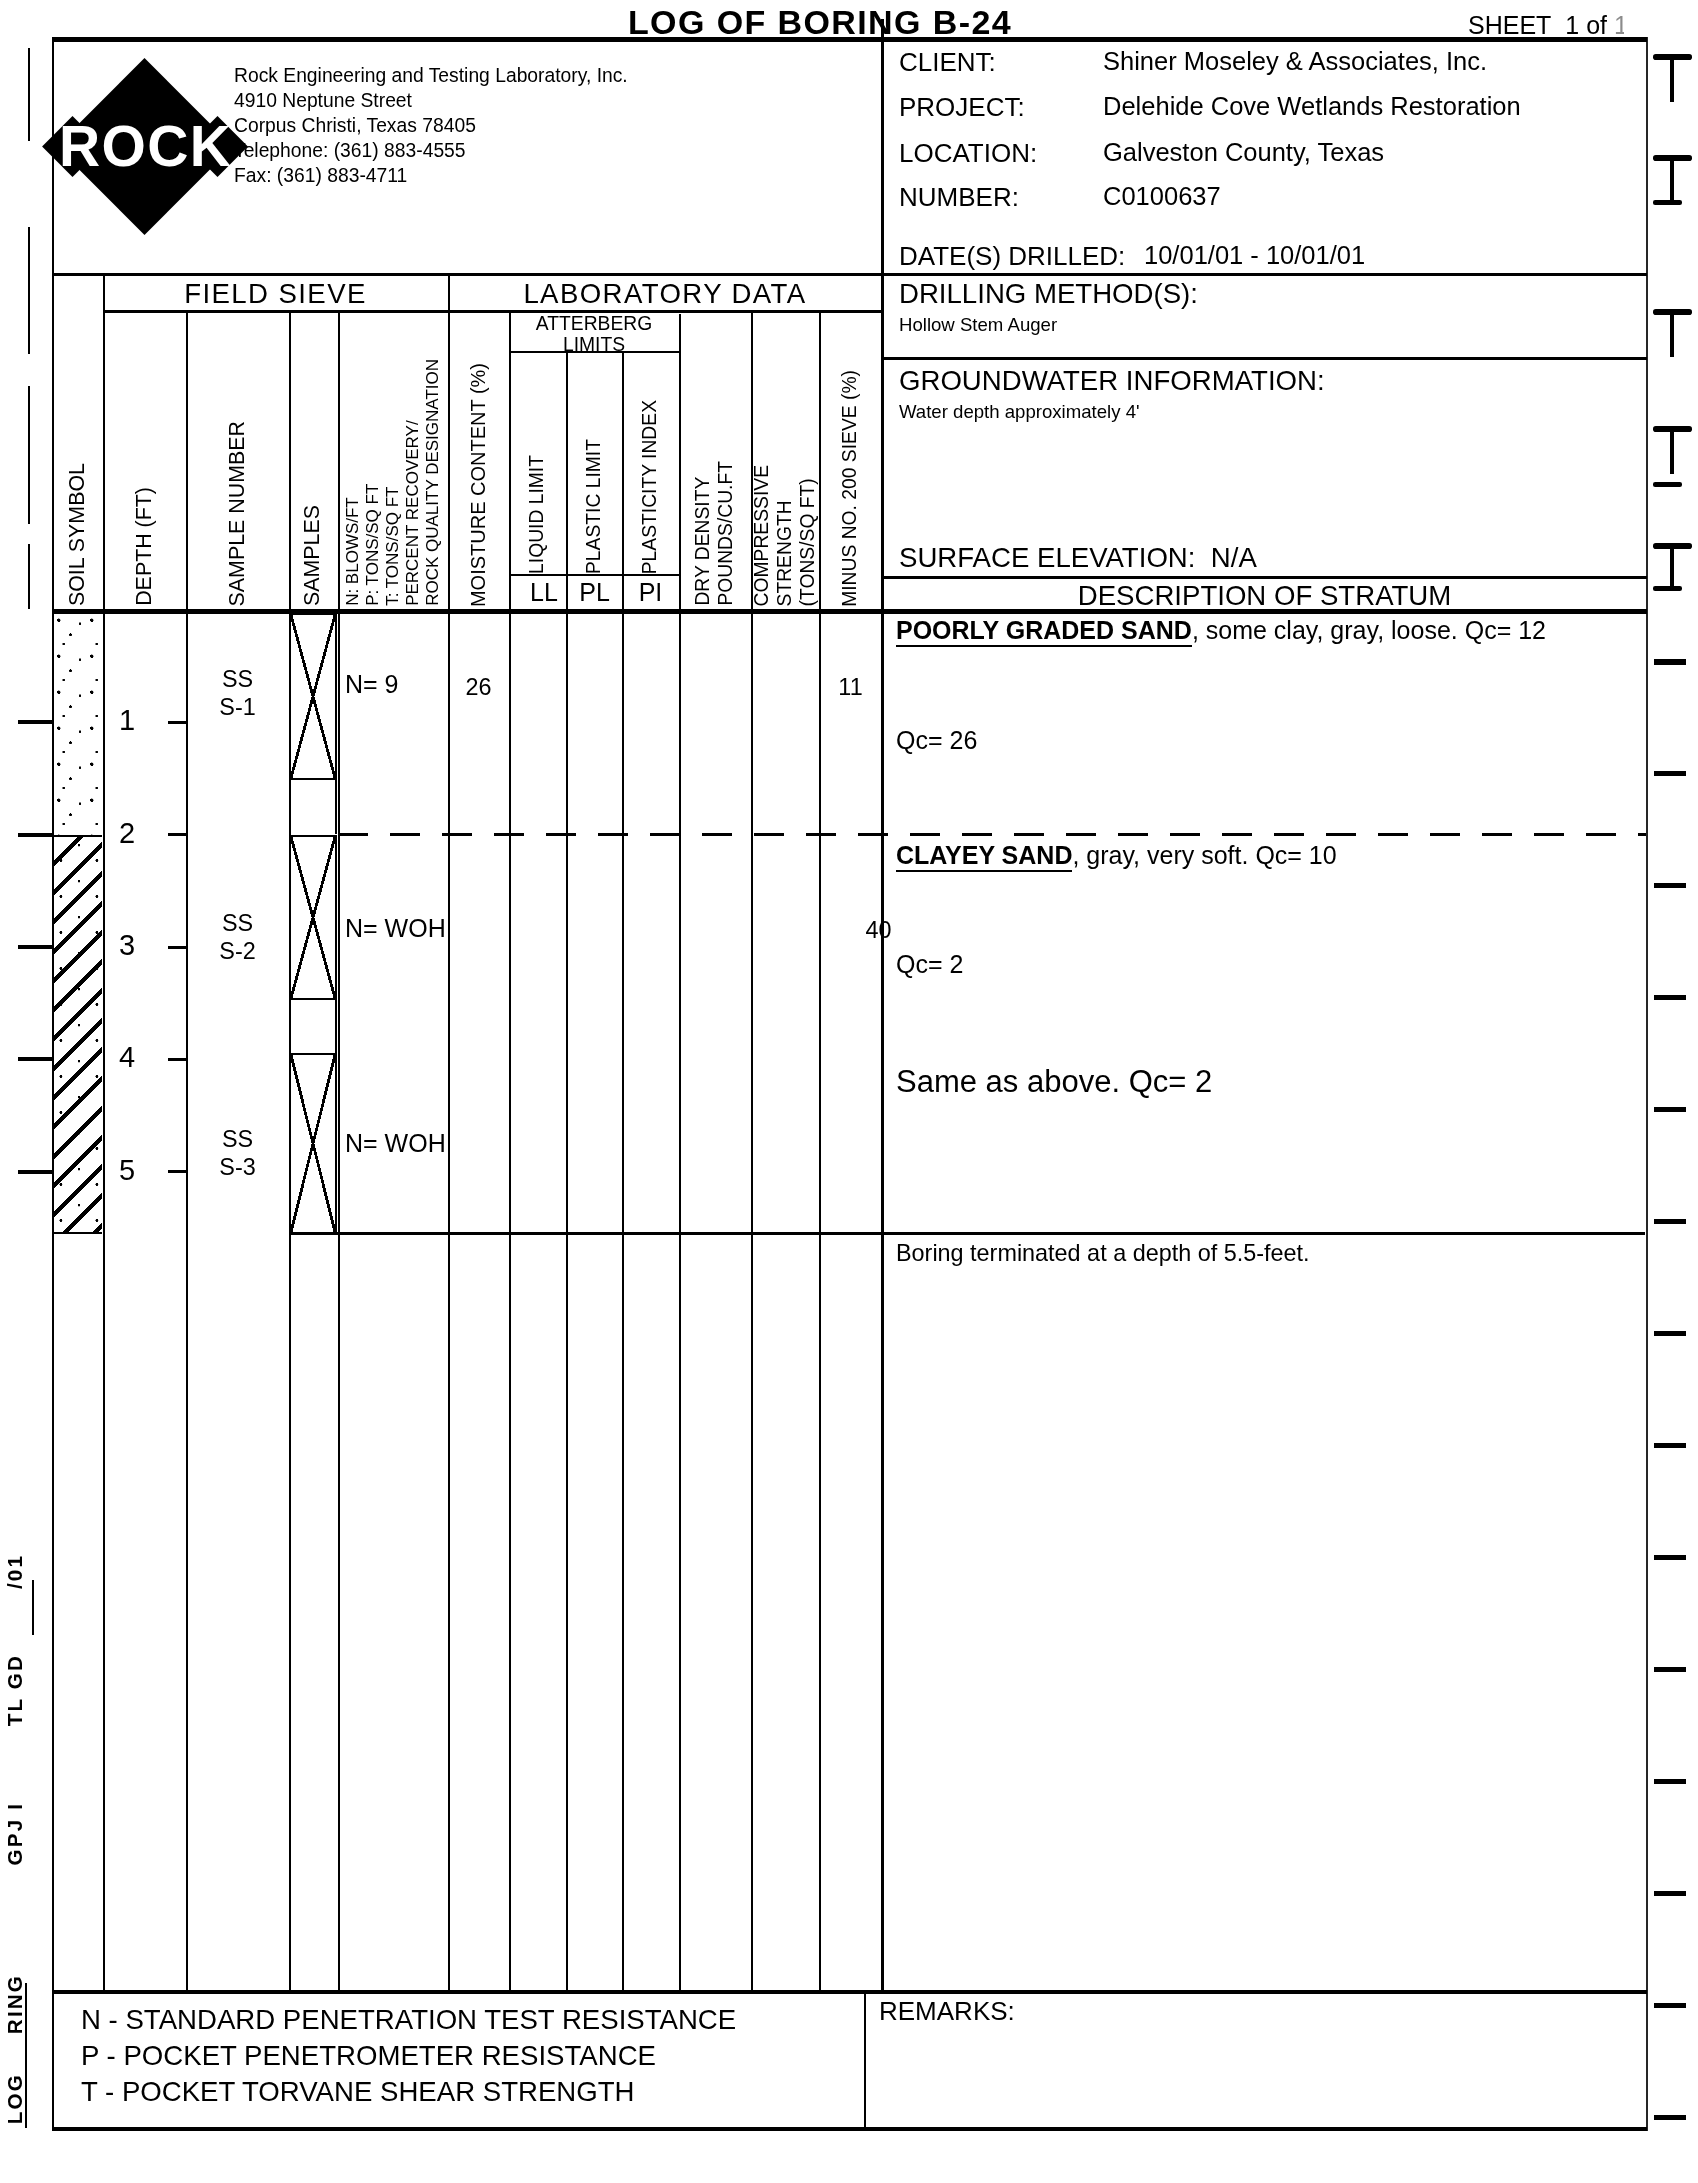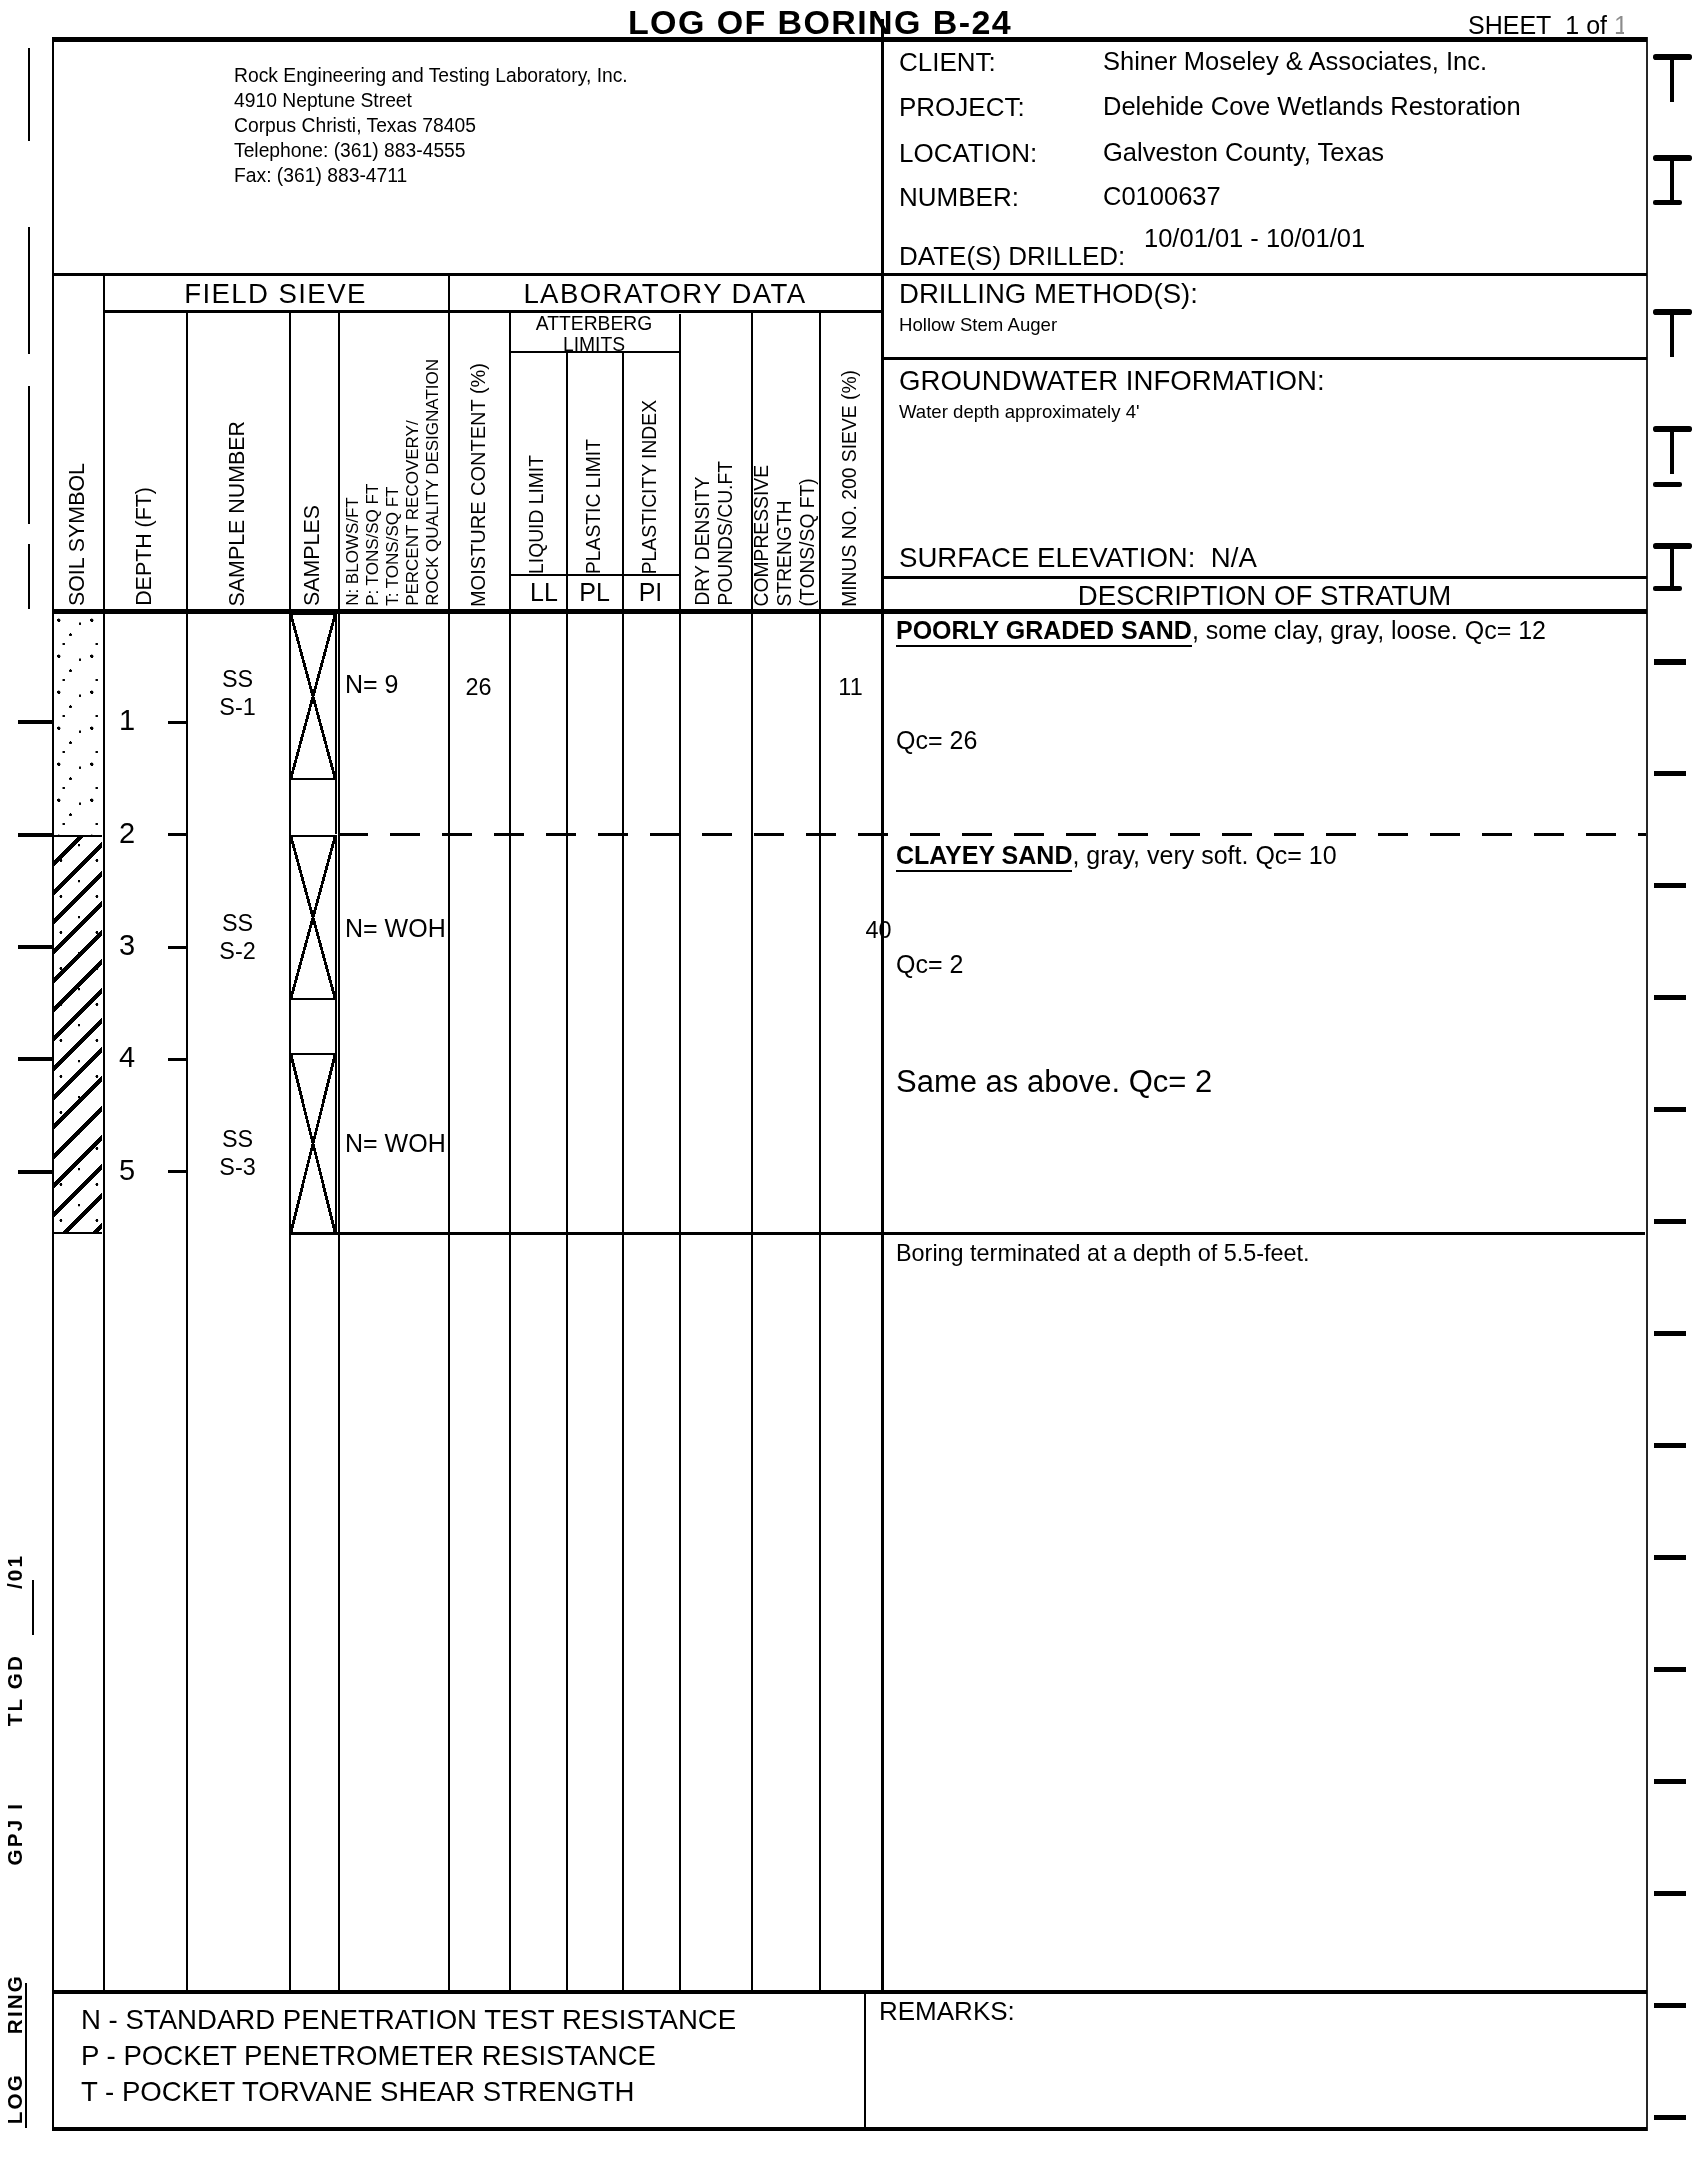--- a/index.html
+++ b/index.html
@@ -79,40 +79,46 @@
 </head>
 <body>
 
 <div class="page">
 
   <div class="txt ctr" style="left:441px;top:2.8px;width:758px;font-size:34px;font-weight:700;letter-spacing:1.4px;">LOG OF BORING B-24</div>
   <div class="txt" style="left:1468px;top:11px;font-size:25px;text-align:center;"><span>SHEET</span>&nbsp;&nbsp;<span>1</span>&nbsp;<span>of</span>&nbsp;<span style="display:inline-block;width:9.6px;overflow:hidden;opacity:.45;vertical-align:top;">1</span></div>
 
   <div class="hl" style="left:52px;top:37px;width:1595px;height:4.8px;"></div>
 
+  <div class="logo">
+    <div class="d-big"></div>
+    <div class="d-side" style="left:-8.3px;top:73px;"></div>
+    <div class="d-side" style="right:-8.3px;top:73px;"></div>
+    <div class="logo-text">ROCK</div>
+  </div>
   <div class="txt" style="left:234px;top:63px;font-size:19.3px;line-height:25px;">
     <div>Rock Engineering and Testing Laboratory, Inc.</div>
     <div>4910 Neptune Street</div>
     <div>Corpus Christi, Texas  78405</div>
     <div>Telephone:  (361) 883-4555</div>
     <div>Fax:  (361) 883-4711</div>
   </div>
 
   <div class="vl" style="left:881px;top:19.3px;width:2.8px;height:255px;"></div>
 
   <div class="txt" style="left:899px;top:47px;font-size:26px;">CLIENT:</div>
   <div class="txt" style="left:1103px;top:47px;font-size:25.5px;">Shiner Moseley &amp; Associates, Inc.</div>
   <div class="txt" style="left:899px;top:92px;font-size:26px;">PROJECT:</div>
   <div class="txt" style="left:1103px;top:92px;font-size:25.5px;">Delehide Cove Wetlands Restoration</div>
   <div class="txt" style="left:899px;top:138px;font-size:26px;">LOCATION:</div>
   <div class="txt" style="left:1103px;top:138px;font-size:25.5px;">Galveston County, Texas</div>
   <div class="txt" style="left:899px;top:182px;font-size:26px;">NUMBER:</div>
   <div class="txt" style="left:1103px;top:182px;font-size:25.5px;">C0100637</div>
   <div class="txt" style="left:899px;top:241px;font-size:26px;">DATE(S) DRILLED:</div>
-  <div class="txt" style="left:1144px;top:224px;font-size:25.5px;">10/01/01 - 10/01/01</div>
+  <div class="txt" style="left:1144px;top:241px;font-size:25.5px;">10/01/01 - 10/01/01</div>
 
   <div class="hl" style="left:52px;top:273px;width:1595px;height:3.4px;"></div>
 
   <div class="txt ctr" style="left:103px;top:278px;width:345px;font-size:27.6px;letter-spacing:1.4px;">FIELD SIEVE</div>
   <div class="txt ctr" style="left:448px;top:278px;width:434px;font-size:27.6px;letter-spacing:1.4px;">LABORATORY DATA</div>
   <div class="hl" style="left:103px;top:310px;width:779px;height:2.8px;"></div>
 
   <div class="vh" style="left:52px;top:314px;width:52px;height:292px;">
       <span class="vtext" style="font-size:21.4px;">SOIL SYMBOL</span>
     </div>

